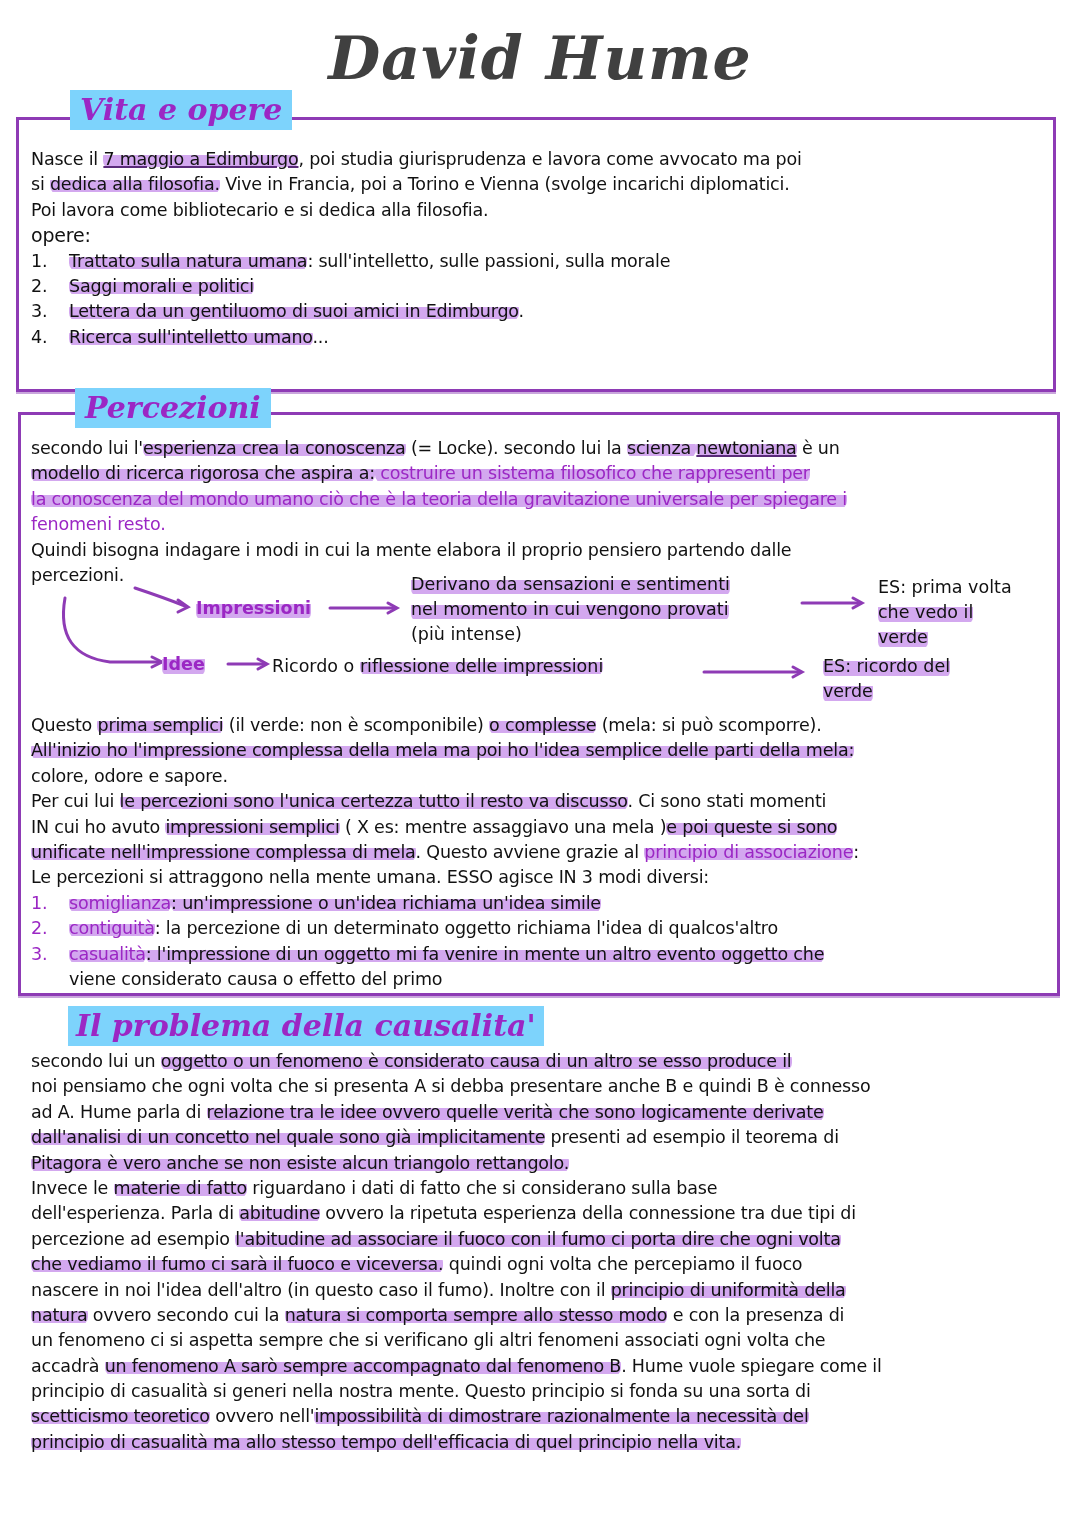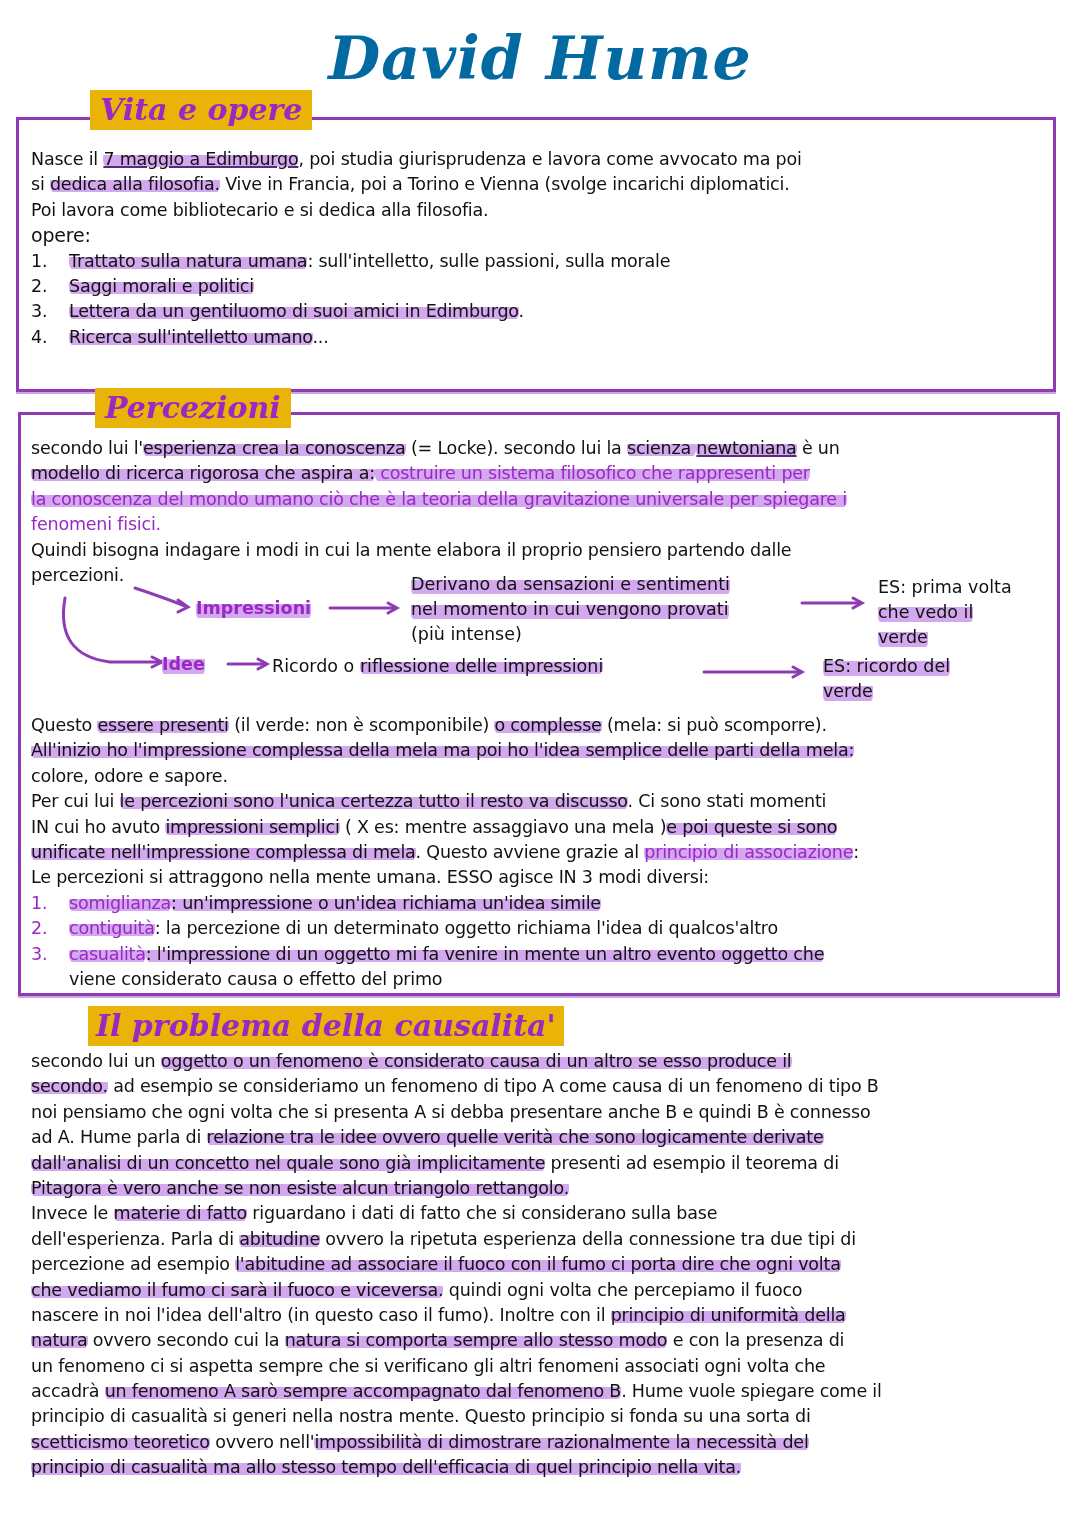--- a/index.html
+++ b/index.html
@@ -3,30 +3,30 @@
 <meta charset="utf-8">
 <style>
   html, body { margin: 0; padding: 0; background: #ffffff; }
   body {
     width: 1080px; height: 1527px; position: relative; overflow: hidden;
     font-family: "DejaVu Sans", sans-serif; color: #111;
   }
   .title {
     position: absolute; left: 0; width: 1080px; top: 18px; text-align: center;
     font-family: "DejaVu Serif", serif; font-style: italic; font-weight: bold;
-    font-size: 60px; color: #0369a1; letter-spacing: 1px; line-height: 80px;
+    font-size: 60px; color: #404040; letter-spacing: 1px; line-height: 80px;
   }
   .box {
     position: absolute; border: 3px solid #8e3bb5; box-sizing: border-box;
     box-shadow: 0 2px 0 #c9a6dc;
   }
   .box-label {
-    position: absolute; background: #eab308; padding: 0 10px;
+    position: absolute; background: #7dd3fc; padding: 0 10px;
     font-family: "DejaVu Serif", serif; font-style: italic; font-weight: bold;
-    font-size: 30px; color: #9b27c4; line-height: 40px; margin-left: 20px;
+    font-size: 30px; color: #9b27c4; line-height: 40px;
   }
   .text {
     position: absolute; font-size: 17.5px; line-height: 25.4px;
     font-family: "DejaVu Sans", sans-serif; white-space: nowrap; letter-spacing: -0.2px;
   }
   .line { display: block; height: 25.4px; }
   .hl {
     background: linear-gradient(180deg, transparent 30%, #d3a8ef 30%, #d3a8ef 88%, transparent 88%);
     border-radius: 8px;
   }
@@ -56,21 +56,21 @@
   <span class="line"><span class="num">4.</span><span class="hl">Ricerca sull'intelletto umano</span><span>...</span></span>
 </div>
 
 <div class="box" style="left:18px; top:412px; width:1042px; height:584px;"></div>
 <div class="box-label" style="left:75px; top:388px;">Percezioni</div>
 
 <div class="text" style="left:31px; top:436px;">
   <span class="line"><span>secondo lui l'</span><span class="hl">esperienza crea la conoscenza</span><span> (= Locke). secondo lui la </span><span class="hl">scienza </span><span class="hl u">newtoniana</span><span> è un</span></span>
   <span class="line"><span class="hl">modello di ricerca rigorosa che aspira a:</span><span class="purple hl"> costruire un sistema filosofico che rappresenti per</span></span>
   <span class="line purple"><span class="hl">la conoscenza del mondo umano ciò che è la teoria della gravitazione universale per spiegare i</span></span>
-  <span class="line purple">fenomeni fisici.</span>
+  <span class="line purple">fenomeni resto.</span>
   <span class="line">Quindi bisogna indagare i modi in cui la mente elabora il proprio pensiero partendo dalle</span>
   <span class="line">percezioni.</span>
 </div>
 
 <div class="diagram" style="left:0; top:560px; width:1080px; height:145px;">
   <svg class="arrows" width="1080" height="145">
     <g stroke="#8e3bb5" stroke-width="3" fill="none" stroke-linecap="round">
 
       <path d="M135 28 Q165 38 185 46"></path>
       <path d="M178 40 L188 47 L178 52"></path>
@@ -104,38 +104,37 @@
   </div>
   <div class="d-text purple hl" style="left:162px; top:92px; font-weight:bold;text-align:right;">Idee</div>
   <div class="d-text" style="left:272px; top:94px;"><span>Ricordo o </span><span class="hl">riflessione delle impressioni</span></div>
   <div class="d-text" style="left:823px; top:94px;">
     <div class="hl" style="display:inline-block">ES: ricordo del</div><br>
     <div class="hl" style="display:inline-block">verde</div>
   </div>
 </div>
 
 <div class="text" style="left:31px; top:713px;">
-  <span class="line"><span>Questo </span><span class="hl">essere presenti</span><span> (il verde: non è scomponibile) </span><span class="hl">o complesse</span><span> (mela: si può scomporre).</span></span>
+  <span class="line"><span>Questo </span><span class="hl">prima semplici</span><span> (il verde: non è scomponibile) </span><span class="hl">o complesse</span><span> (mela: si può scomporre).</span></span>
   <span class="line"><span class="hl">All'inizio ho l'impressione complessa della mela ma poi ho l'idea semplice delle parti della mela:</span></span>
   <span class="line">colore, odore e sapore.</span>
   <span class="line"><span>Per cui lui </span><span class="hl">le percezioni sono l'unica certezza tutto il resto va discusso</span><span>. Ci sono stati momenti</span></span>
   <span class="line"><span>IN cui ho avuto  </span><span class="hl">impressioni semplici</span><span> ( X es: mentre assaggiavo una mela )</span><span class="hl">e poi queste si sono</span></span>
   <span class="line"><span class="hl">unificate nell'impressione complessa di mela</span><span>. Questo avviene grazie al </span><span class="purple hl">principio di associazione</span><span>:</span></span>
   <span class="line">Le percezioni si attraggono nella mente umana. ESSO agisce IN 3 modi diversi:</span>
   <span class="line"><span class="num purple">1.</span><span class="purple hl">somiglianza</span><span class="hl">: un'impressione o un'idea richiama un'idea simile</span></span>
   <span class="line"><span class="num purple">2.</span><span class="purple hl">contiguità</span><span>: la percezione di un determinato oggetto richiama l'idea di qualcos'altro</span></span>
   <span class="line"><span class="num purple">3.</span><span class="purple hl">casualità</span><span class="hl">: l'impressione di un oggetto mi fa venire in mente un altro evento oggetto che</span></span>
   <span class="line"><span class="num"></span><span>viene considerato causa o effetto del primo</span></span>
 </div>
 
 <div class="box-label" style="left:68px; top:1006px; padding:0 8px;">Il problema della causalita'</div>
 
 <div class="text" style="left:31px; top:1049px; line-height:24.9px;">
   <span class="line"><span>secondo lui un </span><span class="hl">oggetto o un fenomeno è considerato  causa di un altro se esso produce il</span></span>
-  <span class="line"><span class="hl">secondo.</span><span> ad esempio se consideriamo un fenomeno di tipo A come causa di un fenomeno di tipo B</span></span>
   <span class="line">noi pensiamo che ogni volta che si presenta A si debba presentare anche B e quindi B è connesso</span>
   <span class="line"><span>ad A. Hume parla di </span><span class="hl">relazione tra le idee ovvero quelle verità che sono logicamente derivate</span></span>
   <span class="line"><span class="hl">dall'analisi di un concetto nel quale sono già implicitamente</span><span> presenti ad esempio il teorema di</span></span>
   <span class="line"><span class="hl">Pitagora è vero anche se non esiste alcun triangolo rettangolo.</span></span>
   <span class="line"><span> Invece le </span><span class="hl">materie di fatto</span><span> riguardano i dati di fatto che si considerano sulla base</span></span>
   <span class="line"><span>dell'esperienza.  Parla di </span><span class="hl">abitudine</span><span> ovvero la  ripetuta esperienza della connessione tra due tipi di</span></span>
   <span class="line"><span>percezione ad esempio </span><span class="hl">l'abitudine ad associare il fuoco con il fumo ci porta dire che ogni volta</span></span>
   <span class="line"><span class="hl">che vediamo il fumo ci sarà il fuoco e viceversa.</span><span>  quindi ogni volta che percepiamo il fuoco</span></span>
   <span class="line"><span>nascere in noi l'idea dell'altro (in questo caso il fumo). Inoltre con il </span><span class="hl">principio di uniformità della</span></span>
   <span class="line"><span class="hl">natura</span><span> ovvero secondo cui la </span><span class="hl">natura si comporta sempre allo stesso modo</span><span> e con la presenza di</span></span>

